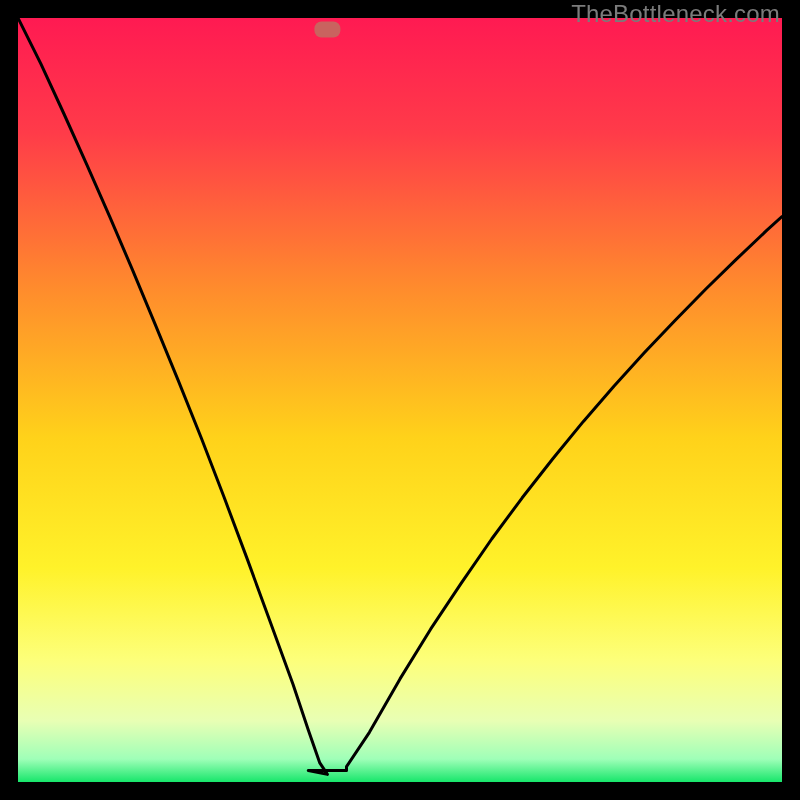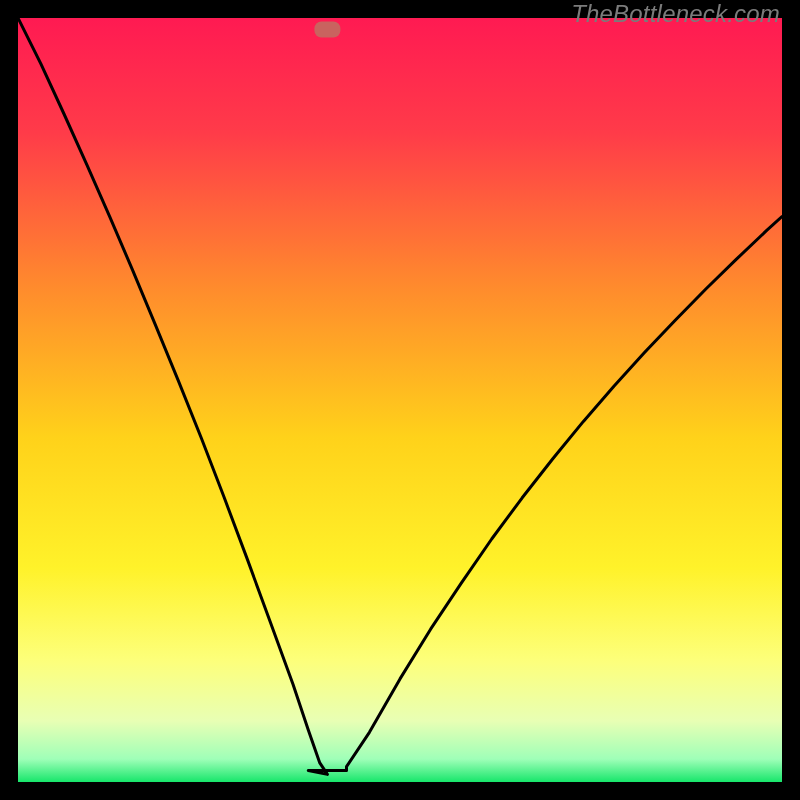--- a/index.html
+++ b/index.html
@@ -27,21 +27,20 @@
     height: 764px;
   }
   .watermark {
     position: absolute;
     top: 0px;
     right: 20px;
     color: #7b7b7b;
     font-size: 24px;
     font-weight: 500;
     letter-spacing: 0.2px;
-    font-style: italic;
   }
   svg { display: block; }
 </style>
 </head>
 <body>
 
 <div class="frame">
   <svg class="plot-area" viewBox="0 0 764 764" preserveAspectRatio="none">
     <defs>
       <linearGradient id="bg-grad" x1="0" y1="0" x2="0" y2="1">

